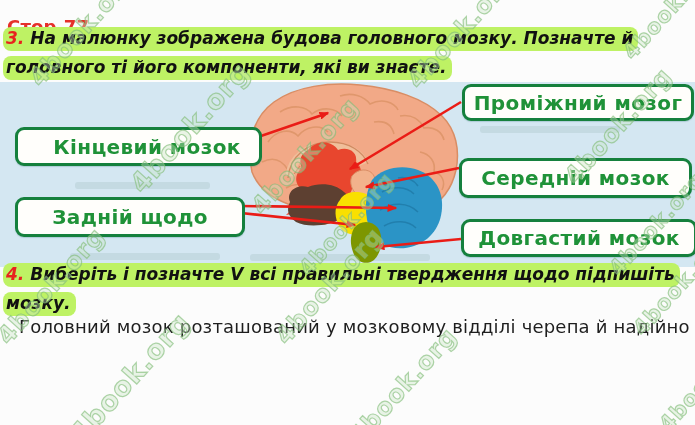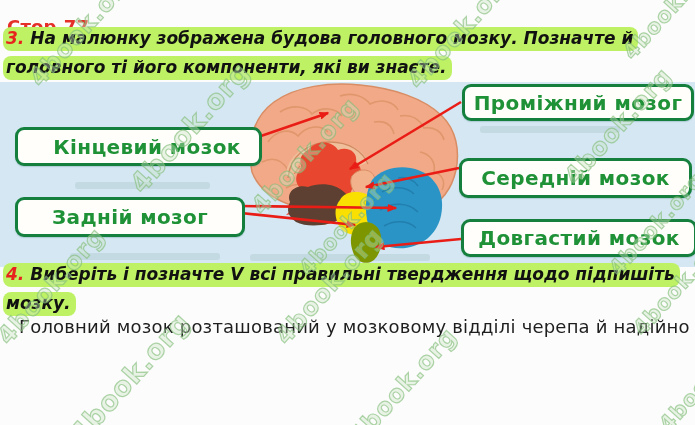--- a/index.html
+++ b/index.html
@@ -122,21 +122,21 @@
       <line x1="461" y1="20" x2="350" y2="87" marker-end="url(#ah)"></line>
       <line x1="459" y1="86" x2="366" y2="105" marker-end="url(#ah)"></line>
       <line x1="241" y1="124" x2="396" y2="126" marker-end="url(#ah)"></line>
       <line x1="241" y1="131" x2="355" y2="143" marker-end="url(#ah)"></line>
       <line x1="461" y1="157" x2="376" y2="165" marker-end="url(#ah)"></line>
     </g>
   </svg>
 </div>
 
 <div class="label-box" style="left:15px;top:127px;width:224px;height:33px;padding-left:17px;">Кінцевий мозок</div>
-<div class="label-box" style="left:15px;top:197px;width:224px;height:34px;">Задній мозог</div>
+<div class="label-box" style="left:15px;top:197px;width:224px;height:34px;">Задній щодо</div>
 <div class="label-box" style="left:462px;top:84px;width:226px;height:31px;">Проміжний мозог</div>
 <div class="label-box" style="left:459px;top:158px;width:227px;height:34px;">Середній мозок</div>
 <div class="label-box" style="left:461px;top:219px;width:230px;height:32px;">Довгастий мозок</div>
 
 <div class="task" style="top:261px;">
   <div class="task-line"><span class="hl"><span class="num">4.</span><span>Виберіть і позначте V всі правильні твердження щодо підпишіть</span></span></div>
   <div class="task-line"><span class="hl">мозку.</span></div>
 </div>
 
 <div class="bodytext">

